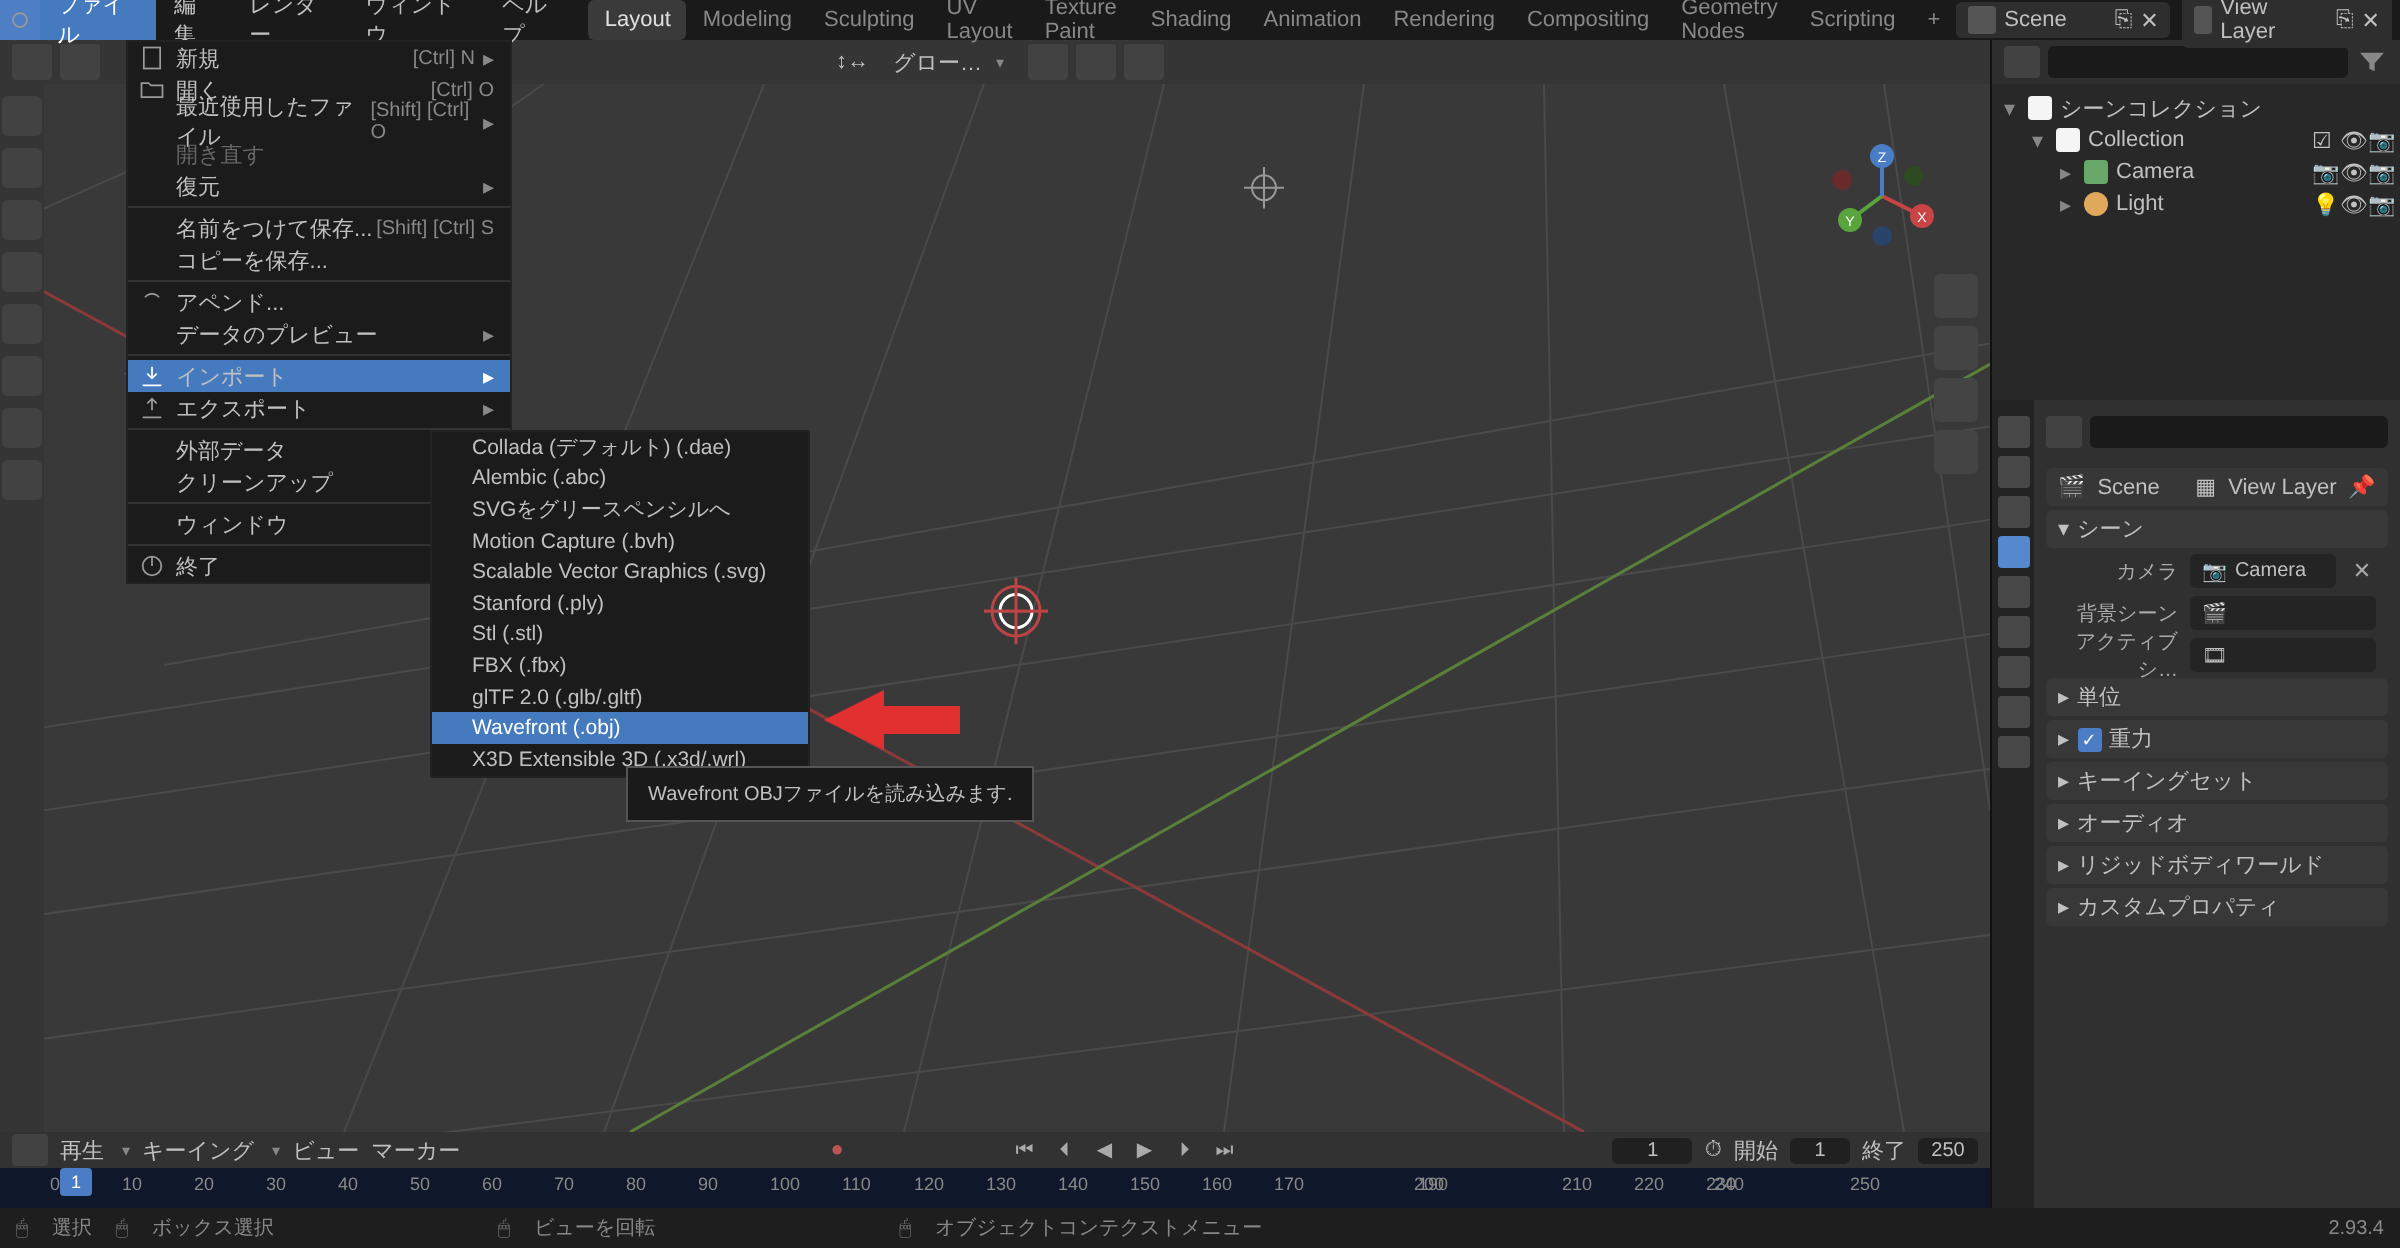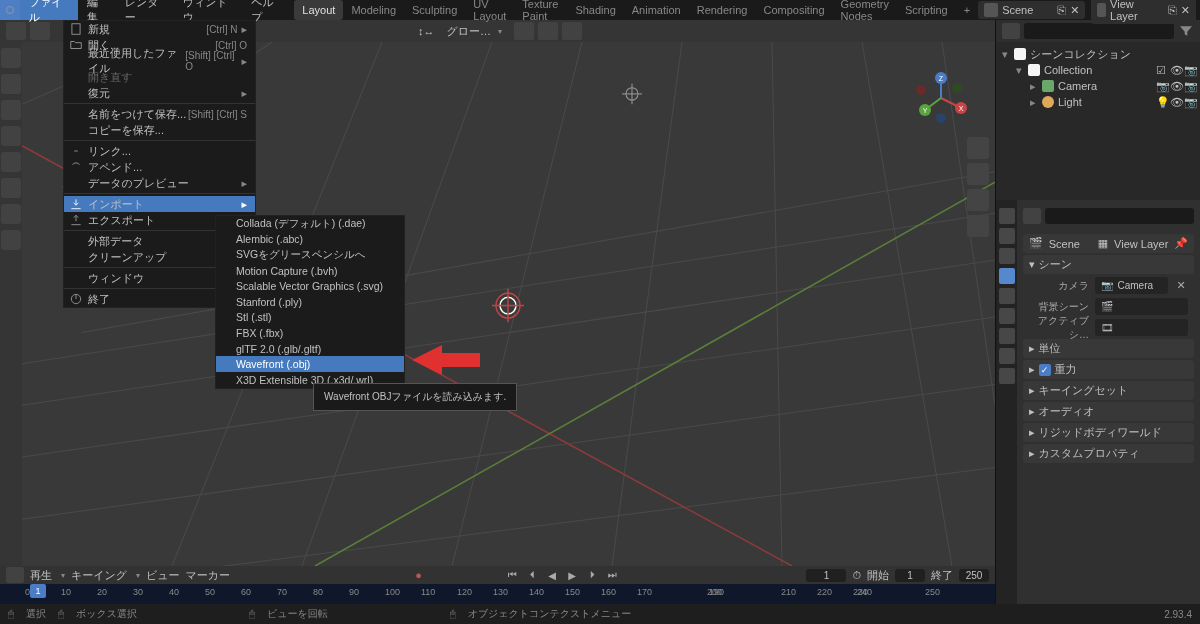--- a/index.html
+++ b/index.html
@@ -252,26 +252,20 @@
   <div class="fm-row">
       <span>名前をつけて保存...</span>
       <span class="shortcut">[Shift] [Ctrl] S</span>
     </div>
   <div class="fm-row">
       <span>コピーを保存...</span>
     </div>
   <div class="fm-sep"></div>
   <div class="fm-row">
       <svg class="fm-icon icon-svg" viewBox="0 0 24 24">
-        <path d="M9 12h6M7 12a5 5 0 010-0M17 12a5 5 0 010 0"></path>
-      </svg>
-      <span>リンク...</span>
-    </div>
-  <div class="fm-row">
-      <svg class="fm-icon icon-svg" viewBox="0 0 24 24">
         <path d="M6 8c3-4 9-4 12 0"></path>
       </svg>
       <span>アペンド...</span>
     </div>
   <div class="fm-row">
       <span>データのプレビュー</span>
       <span class="arrow">▸</span>
     </div>
   <div class="fm-sep"></div>
   <div class="fm-row hover">

